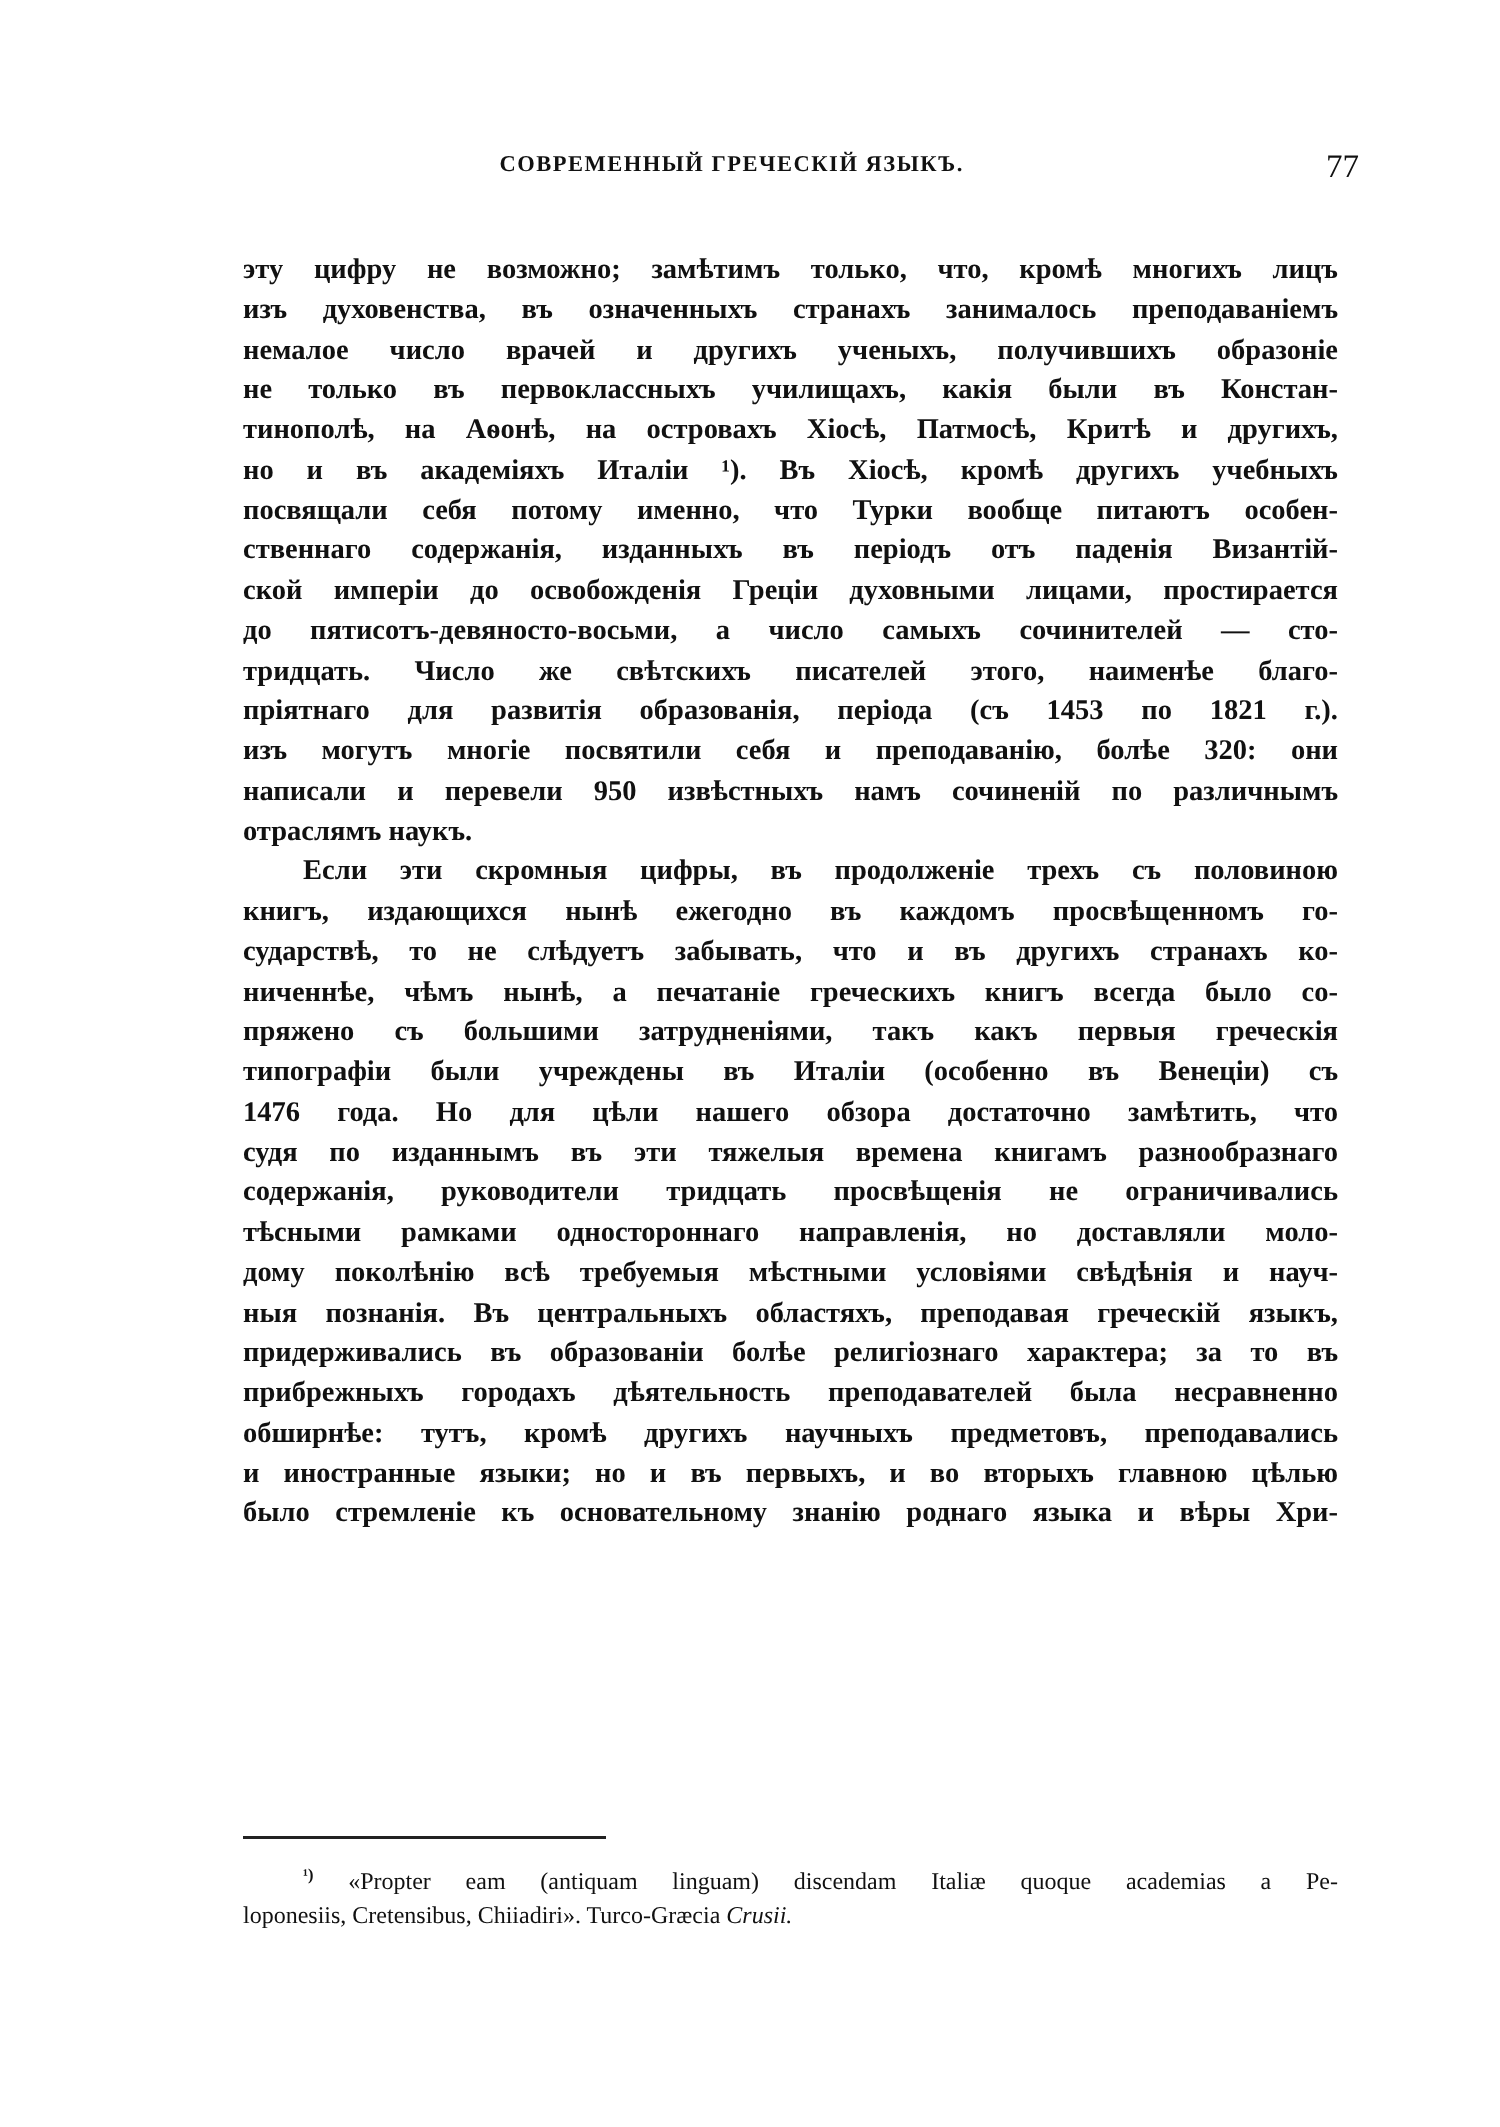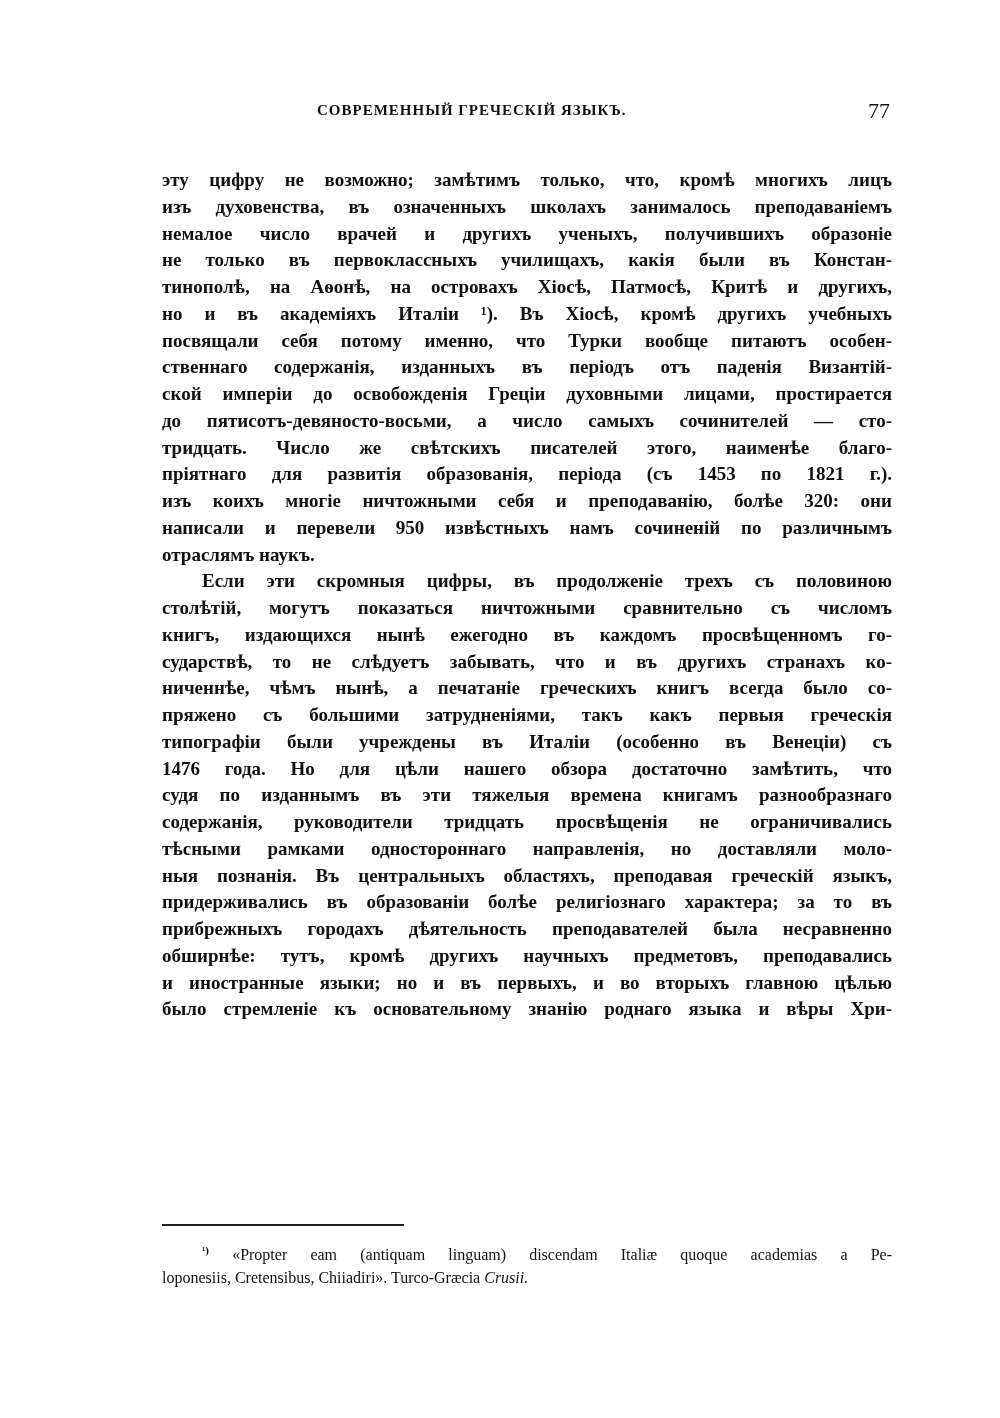--- a/index.html
+++ b/index.html
@@ -17,21 +17,21 @@
     }
     .page {
       position: absolute;
       left: 162px;
       top: 0;
       width: 730px;
     }
     .running-head {
       position: absolute;
       top: 100px;
-      left: 0;
+      left: 16px;
       width: 730px;
       height: 26px;
     }
     .running-title {
       position: absolute;
       left: 155px;
       top: 2px;
       font-size: 15px;
       font-weight: bold;
       letter-spacing: 1px;
@@ -109,45 +109,45 @@
 
 <div class="page">
 
   <div class="running-head">
     <span class="running-title">СОВРЕМЕННЫЙ ГРЕЧЕСКІЙ ЯЗЫКЪ.</span>
     <span class="page-number">77</span>
   </div>
 
   <div class="body-text">
     <div class="line">эту цифру не возможно; замѣтимъ только, что, кромѣ многихъ лицъ</div>
-    <div class="line">изъ духовенства, въ означенныхъ школахъ занималось преподаваніемъ</div>
+    <div class="line">изъ духовенства, въ означенныхъ странахъ занималось преподаваніемъ</div>
     <div class="line">немалое число врачей и другихъ ученыхъ, получившихъ образоніе</div>
     <div class="line">не только въ первоклассныхъ училищахъ, какія были въ Констан-</div>
     <div class="line">тинополѣ, на Аѳонѣ, на островахъ Хіосѣ, Патмосѣ, Критѣ и другихъ,</div>
     <div class="line">но и въ академіяхъ Италіи ¹). Въ Хіосѣ, кромѣ другихъ учебныхъ</div>
     <div class="line">посвящали себя потому именно, что Турки вообще питаютъ особен-</div>
     <div class="line">ственнаго содержанія, изданныхъ въ періодъ отъ паденія Византій-</div>
     <div class="line">ской имперіи до освобожденія Греціи духовными лицами, простирается</div>
     <div class="line">до пятисотъ-девяносто-восьми, а число самыхъ сочинителей — сто-</div>
     <div class="line">тридцать. Число же свѣтскихъ писателей этого, наименѣе благо-</div>
     <div class="line">пріятнаго для развитія образованія, періода (съ 1453 по 1821 г.).</div>
-    <div class="line">изъ коихъ многіе ничтожными себя и преподаванію, болѣе 320: они</div>
+    <div class="line">изъ могутъ многіе посвятили себя и преподаванію, болѣе 320: они</div>
     <div class="line">написали и перевели 950 извѣстныхъ намъ сочиненій по различнымъ</div>
     <div class="line last">отраслямъ наукъ.</div>
     <div class="line indent">Если эти скромныя цифры, въ продолженіе трехъ съ половиною</div>
-    <div class="line">столѣтій, могутъ показаться ничтожными сравнительно съ числомъ</div>
     <div class="line">книгъ, издающихся нынѣ ежегодно въ каждомъ просвѣщенномъ го-</div>
     <div class="line">сударствѣ, то не слѣдуетъ забывать, что и въ другихъ странахъ ко-</div>
     <div class="line">ниченнѣе, чѣмъ нынѣ, а печатаніе греческихъ книгъ всегда было со-</div>
     <div class="line">пряжено съ большими затрудненіями, такъ какъ первыя греческія</div>
     <div class="line">типографіи были учреждены въ Италіи (особенно въ Венеціи) съ</div>
     <div class="line">1476 года. Но для цѣли нашего обзора достаточно замѣтить, что</div>
     <div class="line">судя по изданнымъ въ эти тяжелыя времена книгамъ разнообразнаго</div>
     <div class="line">содержанія, руководители тридцать просвѣщенія не ограничивались</div>
     <div class="line">тѣсными рамками одностороннаго направленія, но доставляли моло-</div>
+    <div class="line">дому поколѣнію всѣ требуемыя мѣстными условіями свѣдѣнія и науч-</div>
     <div class="line">ныя познанія. Въ центральныхъ областяхъ, преподавая греческій языкъ,</div>
     <div class="line">придерживались въ образованіи болѣе религіознаго характера; за то въ</div>
     <div class="line">прибрежныхъ городахъ дѣятельность преподавателей была несравненно</div>
     <div class="line">обширнѣе: тутъ, кромѣ другихъ научныхъ предметовъ, преподавались</div>
     <div class="line">и иностранные языки; но и въ первыхъ, и во вторыхъ главною цѣлью</div>
     <div class="line">было стремленіе къ основательному знанію роднаго языка и вѣры Хри-</div>
   </div>
 
   <div class="footnote-rule"></div>
 

